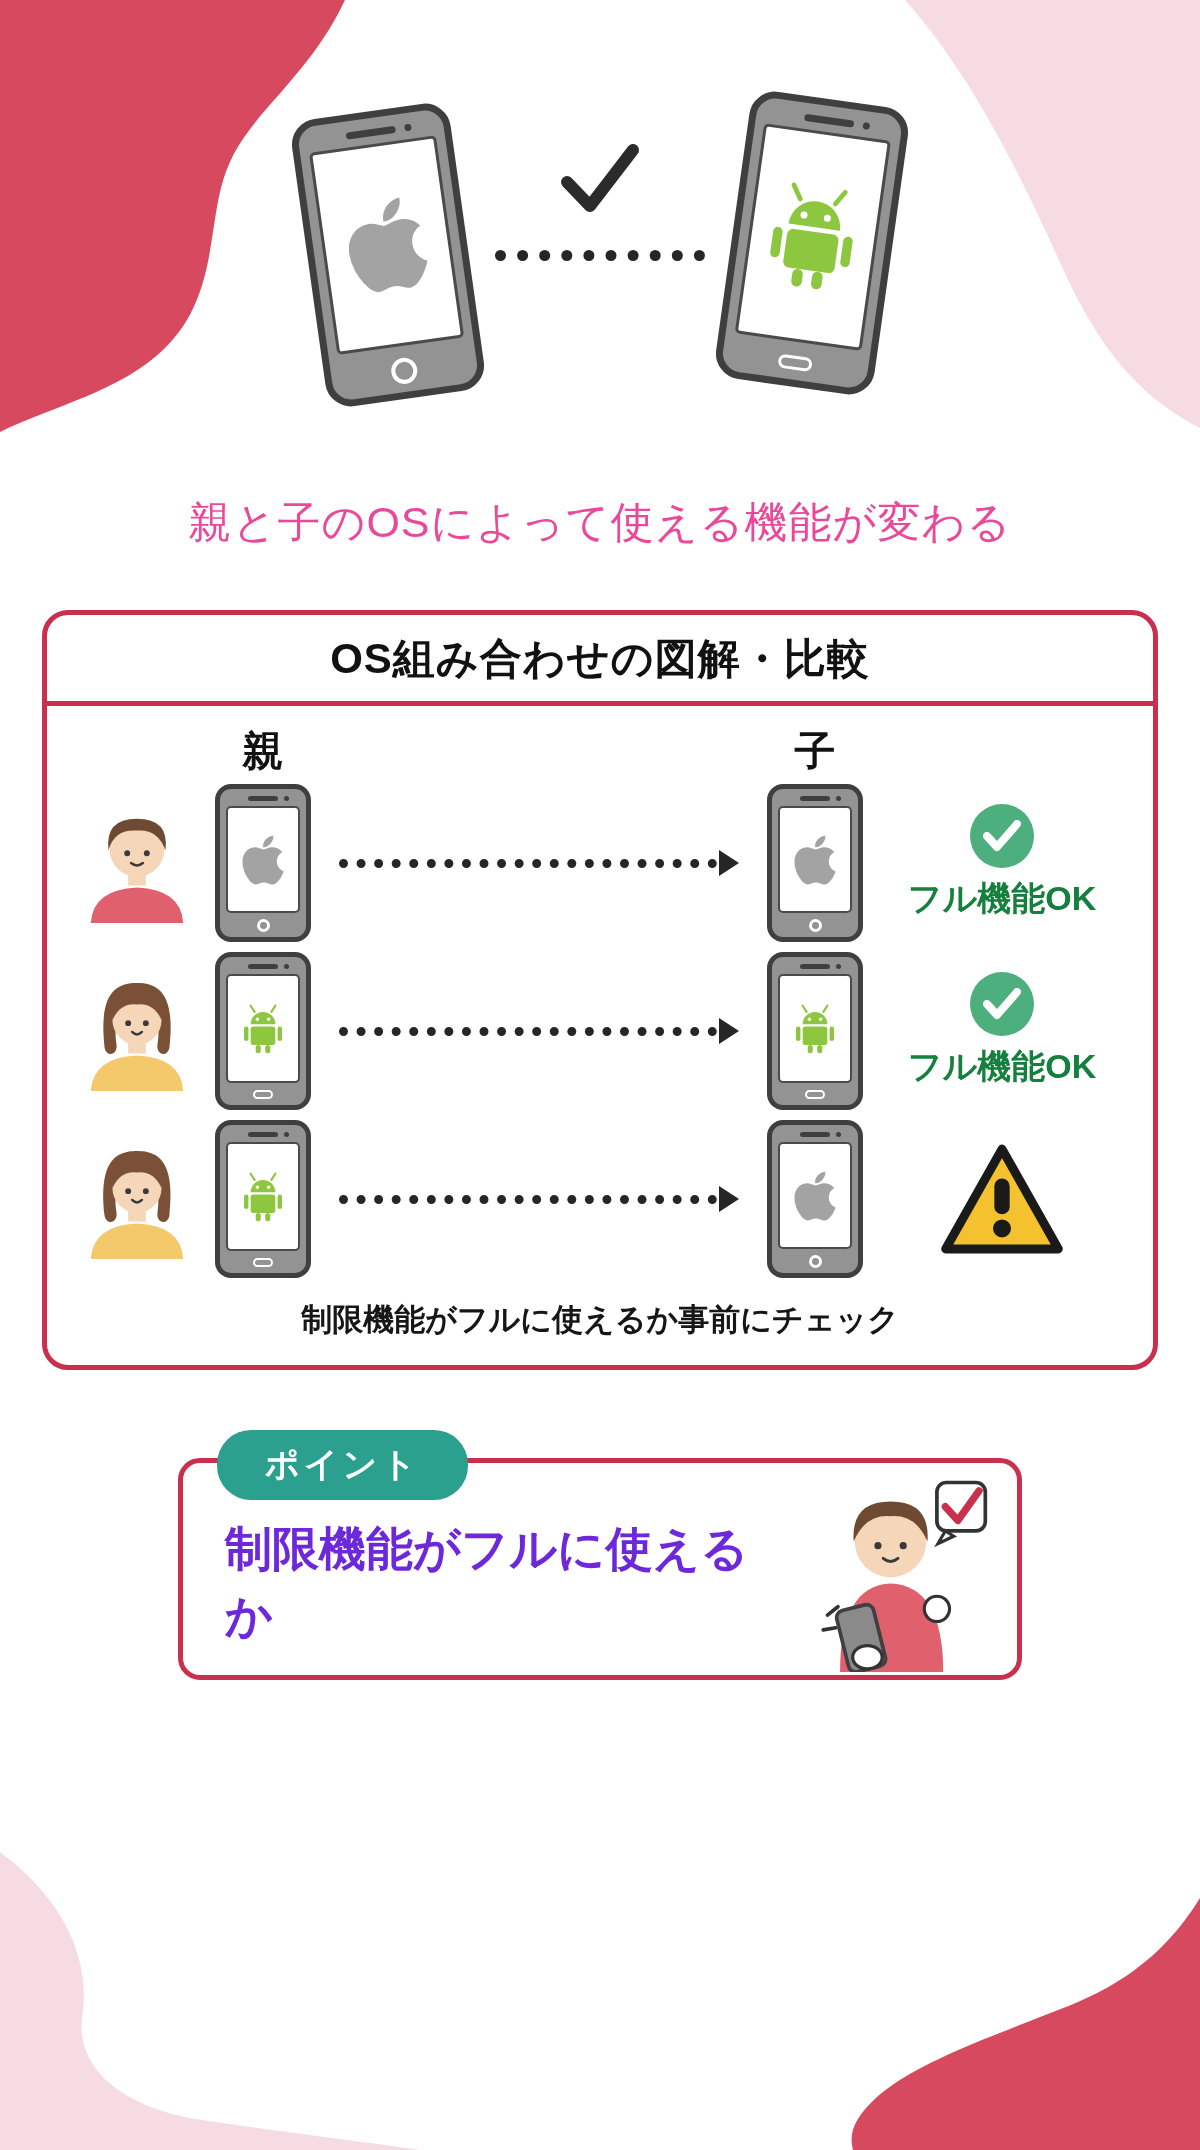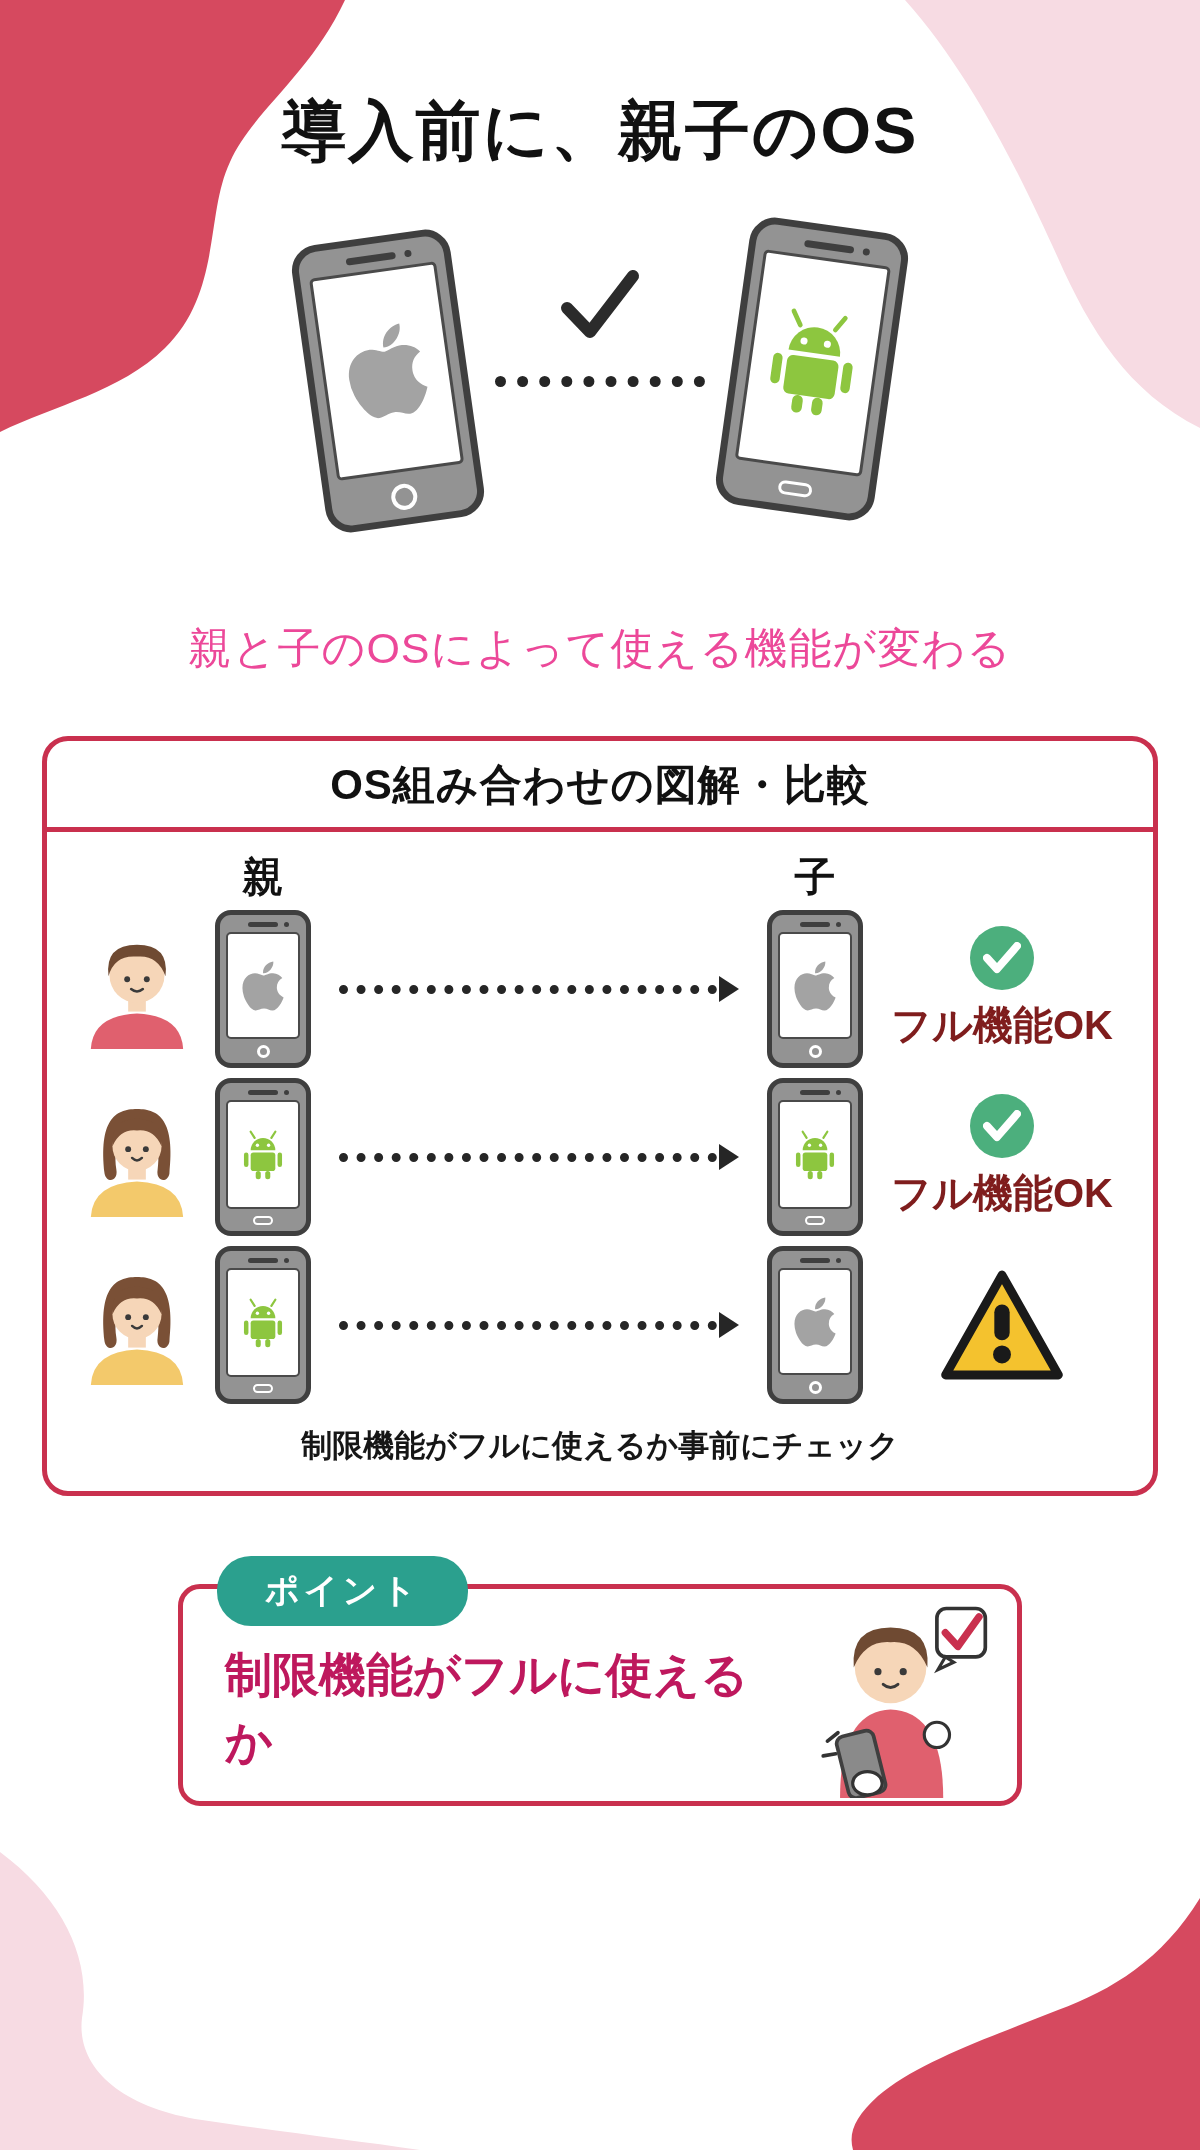--- a/index.html
+++ b/index.html
@@ -115,21 +115,21 @@
   .dotted-arrow .head {
     width: 0; height: 0;
     border-top: 13px solid transparent; border-bottom: 13px solid transparent;
     border-left: 20px solid #262626; margin-left: 2px;
   }
   .status-cell { display: flex; flex-direction: column; align-items: center; justify-content: center; }
   .check-circle {
     width: 64px; height: 64px; border-radius: 50%;
     background: #4caf7d; display: flex; align-items: center; justify-content: center;
   }
-  .status-label { margin-top: 8px; font-size: 40px; font-weight: 800; color: #7f1d1d; }
+  .status-label { margin-top: 8px; font-size: 34px; font-weight: 800; color: #15803d; }
 
   
   .cmp-note { display: flex; align-items: flex-start; gap: 26px; margin-top: 30px; padding: 0 18px; }
   .note-text { font-size: 35px; font-weight: 800; line-height: 1.55; color: #161616; }
   .cmp-footer { margin-top: 16px; text-align: center; font-size: 31px; font-weight: 800; color: #161616; }
 
   
   .point-box {
     width: 844px; margin: 88px auto 0;
     background: #fff;
@@ -140,21 +140,21 @@
     display: flex; align-items: center;
   }
   .point-badge {
     position: absolute; top: -33px; left: 34px;
     background: #2ba08e; color: #fff;
     font-size: 34px; font-weight: 800; letter-spacing: 4px;
     padding: 12px 48px; border-radius: 34px;
   }
   .point-text {
     flex: 1; padding: 28px 10px 0 42px;
-    font-size: 47px; font-weight: 800; line-height: 1.42; color: #be185d;
+    font-size: 47px; font-weight: 800; line-height: 1.42; color: #6d28d9;
   }
   .point-illustration { width: 200px; height: 200px; margin: 6px 18px 0 0; flex: none; }
 </style>
 </head>
 <body>
 
 <svg width="0" height="0" style="position:absolute" aria-hidden="true">
   <defs>
     <symbol id="sym-apple" viewBox="0 0 384 512">
       <path fill="currentColor" d="M318.7 268.7c-.2-36.7 16.4-64.4 50-84.8-18.8-26.9-47.2-41.7-84.7-44.6-35.5-2.7-74.3 20.7-88.5 20.7-15 0-49.4-19.7-76.4-19.7C63.3 141.2 4 184.8 4 273.5q0 39.3 14.4 81.2c12.8 36.7 59 126.7 107.2 125.2 25.2-.6 43-17.9 75.8-17.9 31.8 0 48.3 17.9 76.4 17.9 48.6-.7 90.4-82.5 102.6-119.3-65.2-30.7-61.7-90-61.7-91.9zm-56.6-164.2c27.3-32.4 24.8-61.9 24-72.5-24.1 1.4-52 16.4-67.9 34.9-17.5 19.8-27.8 44.3-25.6 71.9 26.1 2 49.9-11.4 69.5-34.3z"></path>
@@ -200,21 +200,20 @@
 <svg class="blobs" viewBox="0 0 1200 2150" preserveAspectRatio="none">
   <path d="M0 0 L345 0 C310 75 252 112 230 162 C205 215 222 292 165 348 C120 392 55 405 0 432 Z" fill="#d6495f"></path>
   <path d="M905 0 L1200 0 L1200 428 C1128 392 1090 330 1058 258 C1026 188 975 78 905 0 Z" fill="#f7dbe3"></path>
   <path d="M0 1852 C62 1898 92 1958 82 2018 C76 2068 122 2108 202 2120 C282 2132 352 2140 420 2150 L0 2150 Z" fill="#f7dbe3"></path>
   <path d="M1200 1898 C1162 1960 1112 1990 1058 2010 C988 2038 918 2062 878 2096 C856 2116 848 2132 853 2150 L1200 2150 Z" fill="#d6495f"></path>
 </svg>
 
 <div class="content">
 
   <h1 class="page-title">
-    <div>導入前に、親子のOS</div>
   </h1>
 
   <div class="hero">
     <div class="phone hero-phone left">
       <div class="speaker">
           <span class="cam-dot"></span>
         </div>
       <div class="screen">
         <svg class="apple-logo" width="82" height="104">
             <use href="#sym-apple"></use>

